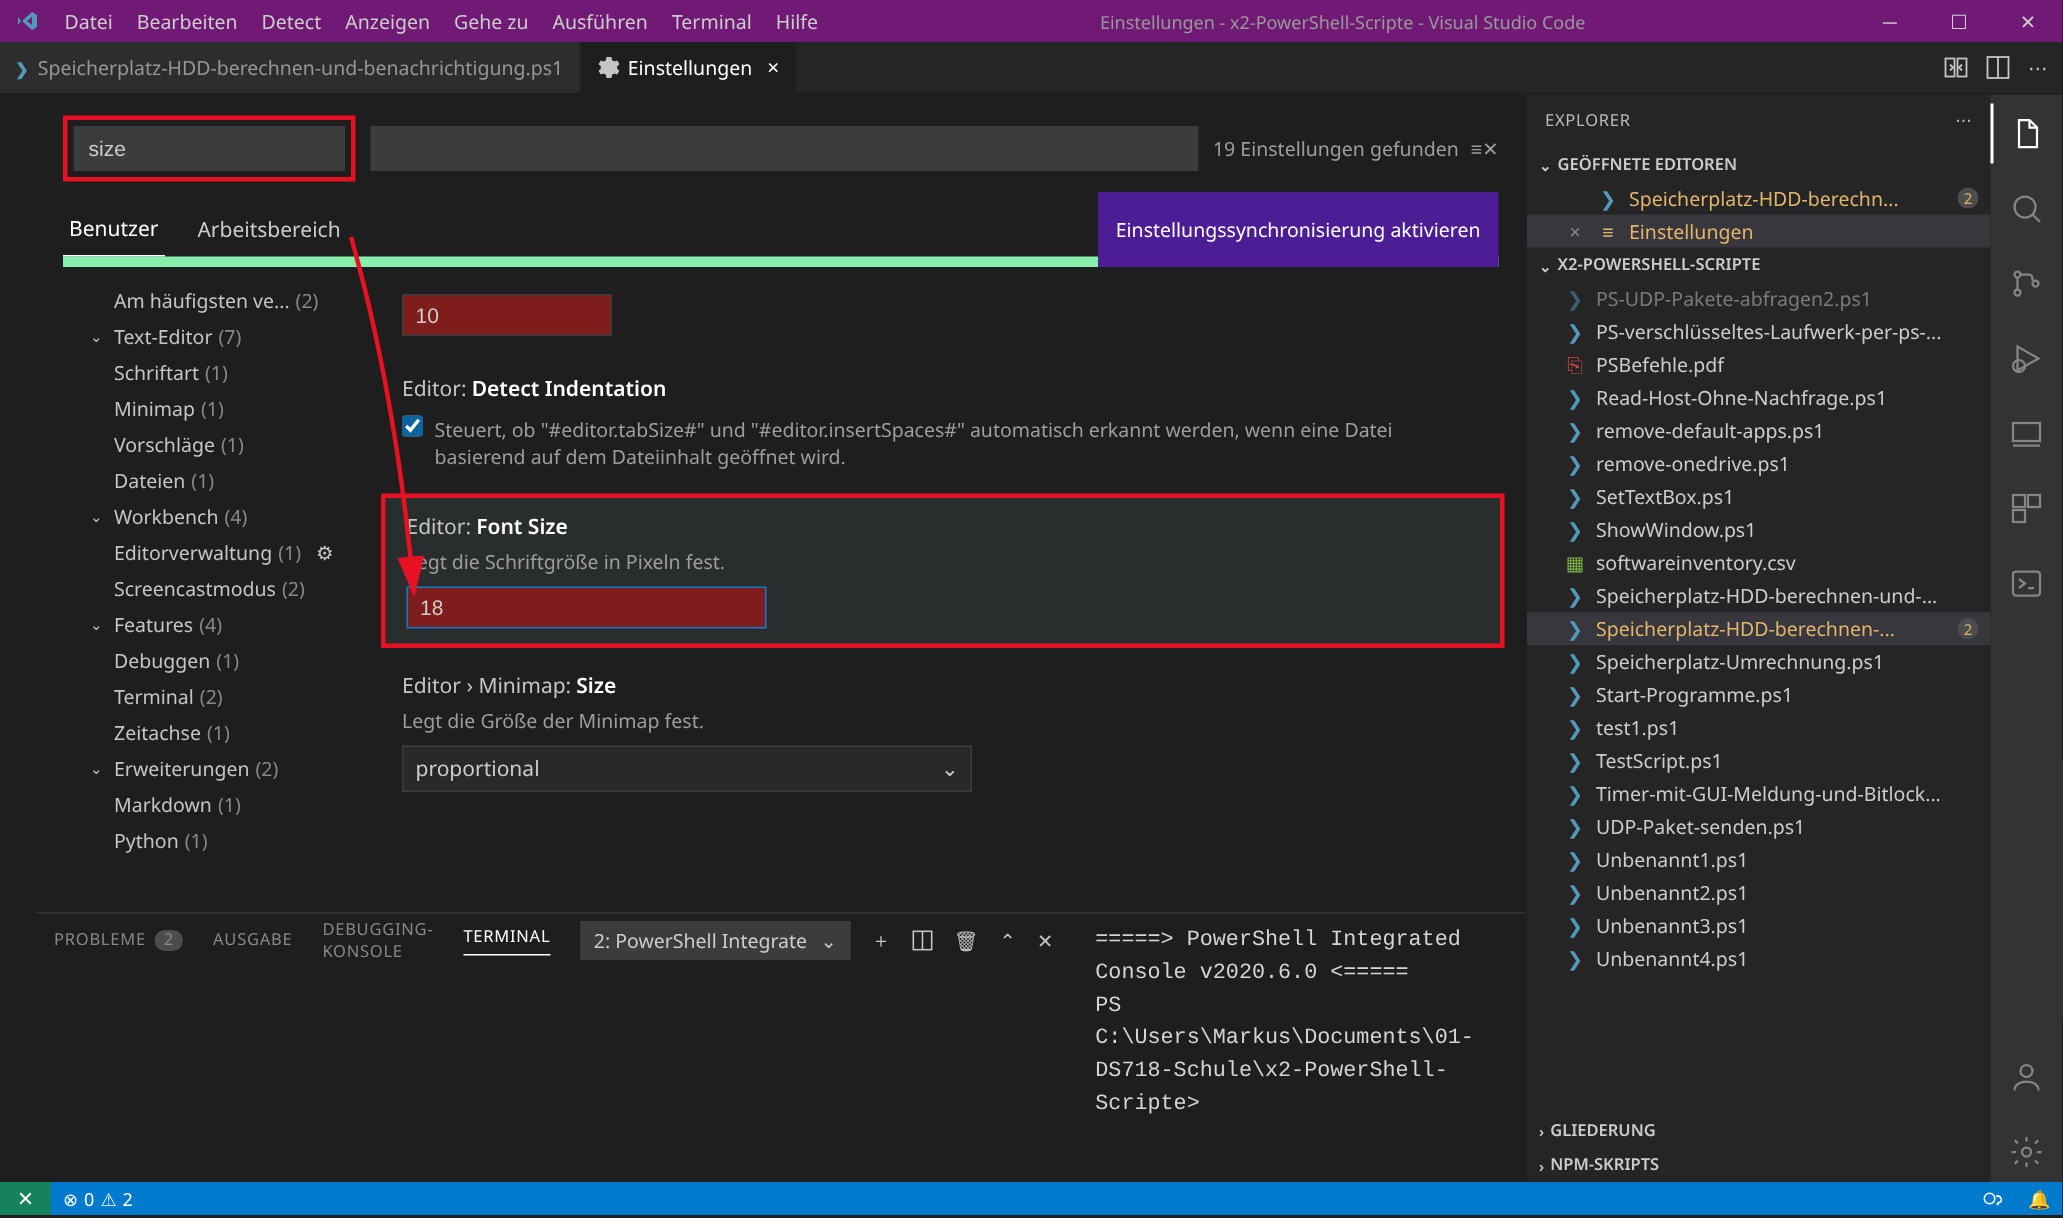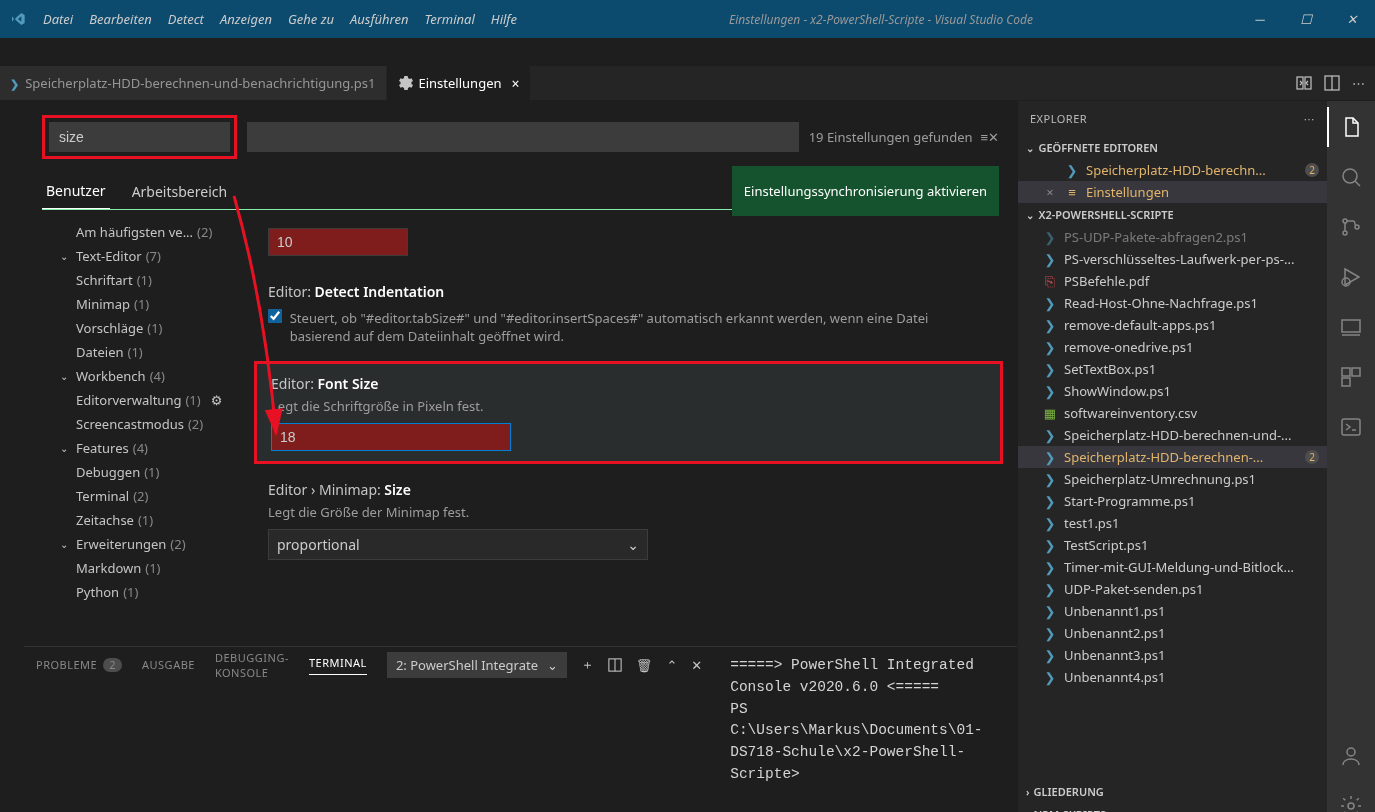--- a/index.html
+++ b/index.html
@@ -1,28 +1,28 @@
 <!DOCTYPE html>
 <html><head>
 <meta charset="utf-8">
 <style>
 * { margin: 0; padding: 0; box-sizing: border-box; }
 body { width: 1375px; height: 812px; background: #1e1e1e; font-family: "Segoe UI", system-ui, sans-serif; font-size: 13px; color: #cccccc; overflow: hidden; }
 
 
-.title-bar { height: 38px; background: #0c4a6e; display: flex; align-items: center; font-style: italic; }
+.title-bar { height: 28px; background: #701a75; display: flex; align-items: center; }
 .title-logo { width: 35px; display: flex; justify-content: center; color: #519aba; }
 .menu-bar { display: flex; }
 .menu-item { padding: 0 8px; line-height: 30px; color: #cccccc; cursor: pointer; }
 .window-title { flex: 1; text-align: center; color: #999; font-size: 12px; }
 .window-controls { display: flex; }
 .window-ctrl { width: 46px; height: 30px; display: flex; align-items: center; justify-content: center; color: #ccc; cursor: pointer; }
 
 
-.tabs-row { height: 35px; background: #252526; border-bottom: 1px solid #1e1e1e; display: flex; align-items: stretch; margin-top: 28px; }
+.tabs-row { height: 35px; background: #252526; border-bottom: 1px solid #1e1e1e; display: flex; align-items: stretch; }
 .tab { display: flex; align-items: center; padding: 0 10px; gap: 6px; background: #2d2d2d; color: #969696; font-size: 13px; cursor: pointer; border-right: 1px solid #252526; }
 .tab.active { background: #1e1e1e; color: #fff; }
 .tab .close { font-size: 14px; color: #969696; margin-left: 4px; }
 .tab.active .close { color: #fff; }
 .tab-ps-icon::before { content: "❯"; color: #519aba; font-weight: bold; font-size: 11px; }
 .tab-gear-icon svg { width: 16px; height: 16px; }
 .tabs-actions { margin-left: auto; display: flex; align-items: center; gap: 12px; padding: 0 10px; color: #c5c5c5; }
 
 
 .layout { display: flex; height: calc(100% - 30px - 35px - 22px); }
@@ -32,25 +32,25 @@
 .activity-item { width: 48px; height: 40px; display: flex; align-items: center; justify-content: center; color: #858585; cursor: pointer; }
 .activity-item.active { color: #fff; border-left: 2px solid #fff; }
 .activity-spacer { flex: 1; }
 
 
 .settings-body { display: flex; flex-direction: column; flex: 1; overflow: hidden; }
 .settings-search-row { display: flex; align-items: center; padding: 14px 18px 0 18px; gap: 10px; }
 .settings-search { flex: 1; background: #3c3c3c; border: none; color: #ccc; padding: 7px 10px; font-size: 14px; outline: none; }
 .settings-search-highlight { border: 3px solid #e81123; padding: 4px; display: inline-block; }
 .settings-count { color: #9d9d9d; font-size: 13px; display: flex; align-items: center; gap: 8px; }
-.settings-nav { display: flex; border-bottom: 1px solid #86efac; margin: 14px 18px 0 18px; align-items: center; }
+.settings-nav { display: flex; border-bottom: 7px solid #86efac; margin: 14px 18px 0 18px; align-items: center; }
 .settings-tab { padding: 8px 4px; margin-right: 18px; color: #ccc; font-size: 14px; cursor: pointer; }
 .settings-tab.active { border-bottom: 1px solid #fff; color: #fff; }
 .settings-nav-right { margin-left: auto; }
-.sync-btn { background: #14532d; color: #fff; padding: 16px 12px; font-size: 13px; cursor: pointer; }
+.sync-btn { background: #4c1d95; color: #fff; padding: 16px 12px; font-size: 13px; cursor: pointer; }
 .settings-main { display: flex; flex: 1; overflow: hidden; }
 .settings-toc { width: 230px; padding: 10px 0 0 36px; font-size: 13px; color: #c5c5c5; overflow: hidden; }
 .toc-item { padding: 3px 0; cursor: pointer; display: flex; align-items: center; gap: 4px; }
 .toc-item.lvl1 { padding-left: 16px; }
 .toc-item .count { color: #888; }
 .toc-chev { font-size: 10px; margin-right: 2px; display: inline-block; width: 10px; }
 .settings-content { flex: 1; overflow-y: auto; padding: 0 14px 20px 0; position: relative; }
 .setting-item { padding: 10px 14px; margin-bottom: 6px; }
 .setting-item.highlight { border: 3px solid #e81123; background: #2a2d2e; }
 .setting-scope { color: #c5c5c5; font-size: 14px; }

